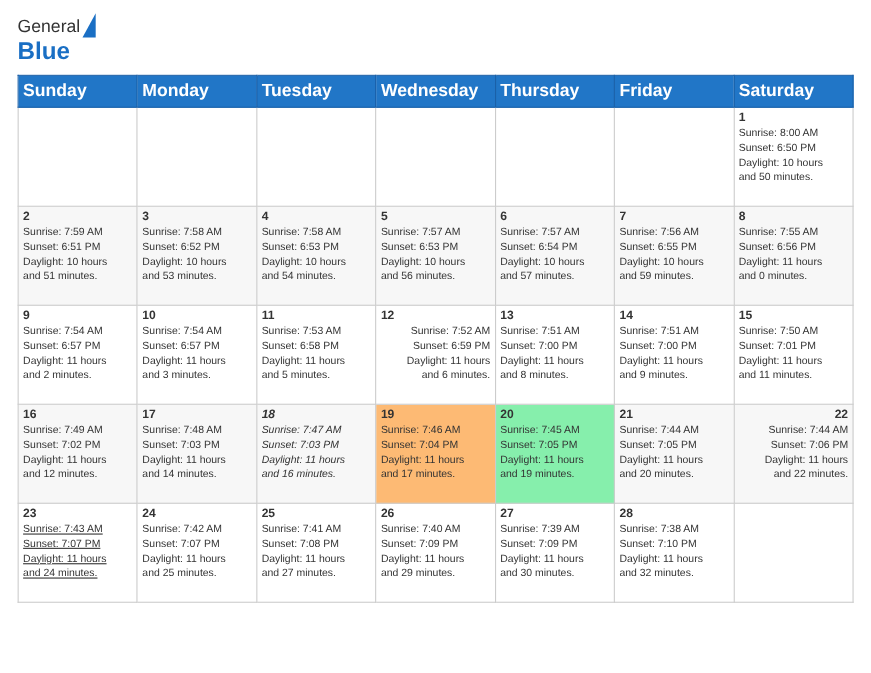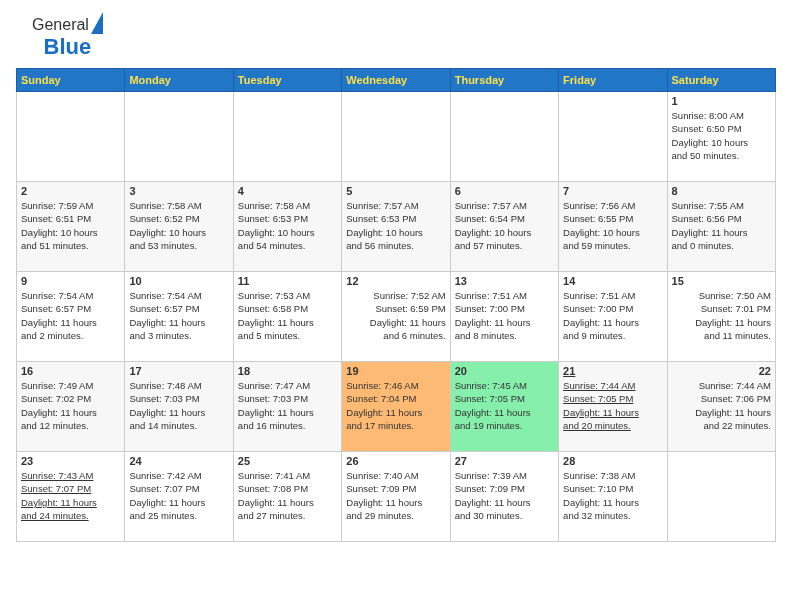--- a/index.html
+++ b/index.html
@@ -8,28 +8,27 @@
       background: #fff;
       width: 792px;
       min-height: 612px;
       padding: 16px;
     }
     .header {
       display: flex;
       justify-content: space-between;
       align-items: flex-start;
       margin-bottom: 8px;
-      margin-left: 16px;
     }
     .logo {
       display: flex;
       align-items: center;
     }
     .logo-general { color: #333; }
-    .logo-blue { color: #1a6fc4; text-align: center; }
+    .logo-blue { color: #1a6fc4; }
     .logo-triangle {
       width: 0;
       height: 0;
       border-left: 12px solid transparent;
       border-bottom: 22px solid #1a6fc4;
       margin-left: 2px;
       margin-top: -4px;
     }
     .title-block { text-align: right; }
     .month-title {
@@ -41,22 +40,22 @@
       font-size: 14px;
       color: #555;
     }
     .calendar {
       width: 100%;
       border-collapse: collapse;
       border: 1px solid #ccc;
     }
     .calendar th {
       background: #2176c7;
-      color: #fde047;
-      font-size: 11px;
+      color: #ffffff;
+      font-size: 16px;
       font-weight: bold;
       padding: 5px 4px;
       text-align: left;
       border: 1px solid #1a60a8;
     }
     .calendar td {
       vertical-align: top;
       width: 14.28%;
       min-height: 80px;
       height: 90px;
@@ -218,63 +217,63 @@
         </td>
         <td>
           <span class="day-num">14</span>
           <div class="day-info" style="white-space: pre-line;">Sunrise: 7:51 AM
 Sunset: 7:00 PM
 Daylight: 11 hours
 and 9 minutes.</div>
         </td>
         <td>
           <span class="day-num">15</span>
-          <div class="day-info" style="white-space: pre-line; text-align: right;">Sunrise: 7:50 AM
+          <div class="day-info" style="white-space: pre-line;">Sunrise: 7:50 AM
 Sunset: 7:01 PM
 Daylight: 11 hours
 and 11 minutes.</div>
         </td>
       </tr>
       <tr>
         <td style="background: rgb(247, 247, 247);">
           <span class="day-num">16</span>
           <div class="day-info" style="white-space: pre-line;">Sunrise: 7:49 AM
 Sunset: 7:02 PM
 Daylight: 11 hours
 and 12 minutes.</div>
         </td>
         <td style="background: rgb(247, 247, 247);">
           <span class="day-num">17</span>
           <div class="day-info" style="white-space: pre-line;">Sunrise: 7:48 AM
 Sunset: 7:03 PM
 Daylight: 11 hours
 and 14 minutes.</div>
         </td>
-        <td style="background: rgb(247, 247, 247);">
+        <td style="background: rgb(247, 247, 247); font-style: italic;">
           <span class="day-num">18</span>
           <div class="day-info" style="white-space: pre-line;">Sunrise: 7:47 AM
 Sunset: 7:03 PM
 Daylight: 11 hours
 and 16 minutes.</div>
         </td>
         <td style="background: #fdba74;">
           <span class="day-num">19</span>
           <div class="day-info" style="white-space: pre-line;">Sunrise: 7:46 AM
 Sunset: 7:04 PM
 Daylight: 11 hours
 and 17 minutes.</div>
         </td>
         <td style="background: #86efac;">
           <span class="day-num">20</span>
           <div class="day-info" style="white-space: pre-line;">Sunrise: 7:45 AM
 Sunset: 7:05 PM
 Daylight: 11 hours
 and 19 minutes.</div>
         </td>
-        <td style="background: rgb(247, 247, 247); text-decoration: underline;">
+        <td style="background: rgb(247, 247, 247);">
           <span class="day-num">21</span>
           <div class="day-info" style="white-space: pre-line;">Sunrise: 7:44 AM
 Sunset: 7:05 PM
 Daylight: 11 hours
 and 20 minutes.</div>
         </td>
         <td style="background: rgb(247, 247, 247); text-align: right;">
           <span class="day-num">22</span>
           <div class="day-info" style="white-space: pre-line;">Sunrise: 7:44 AM
 Sunset: 7:06 PM

